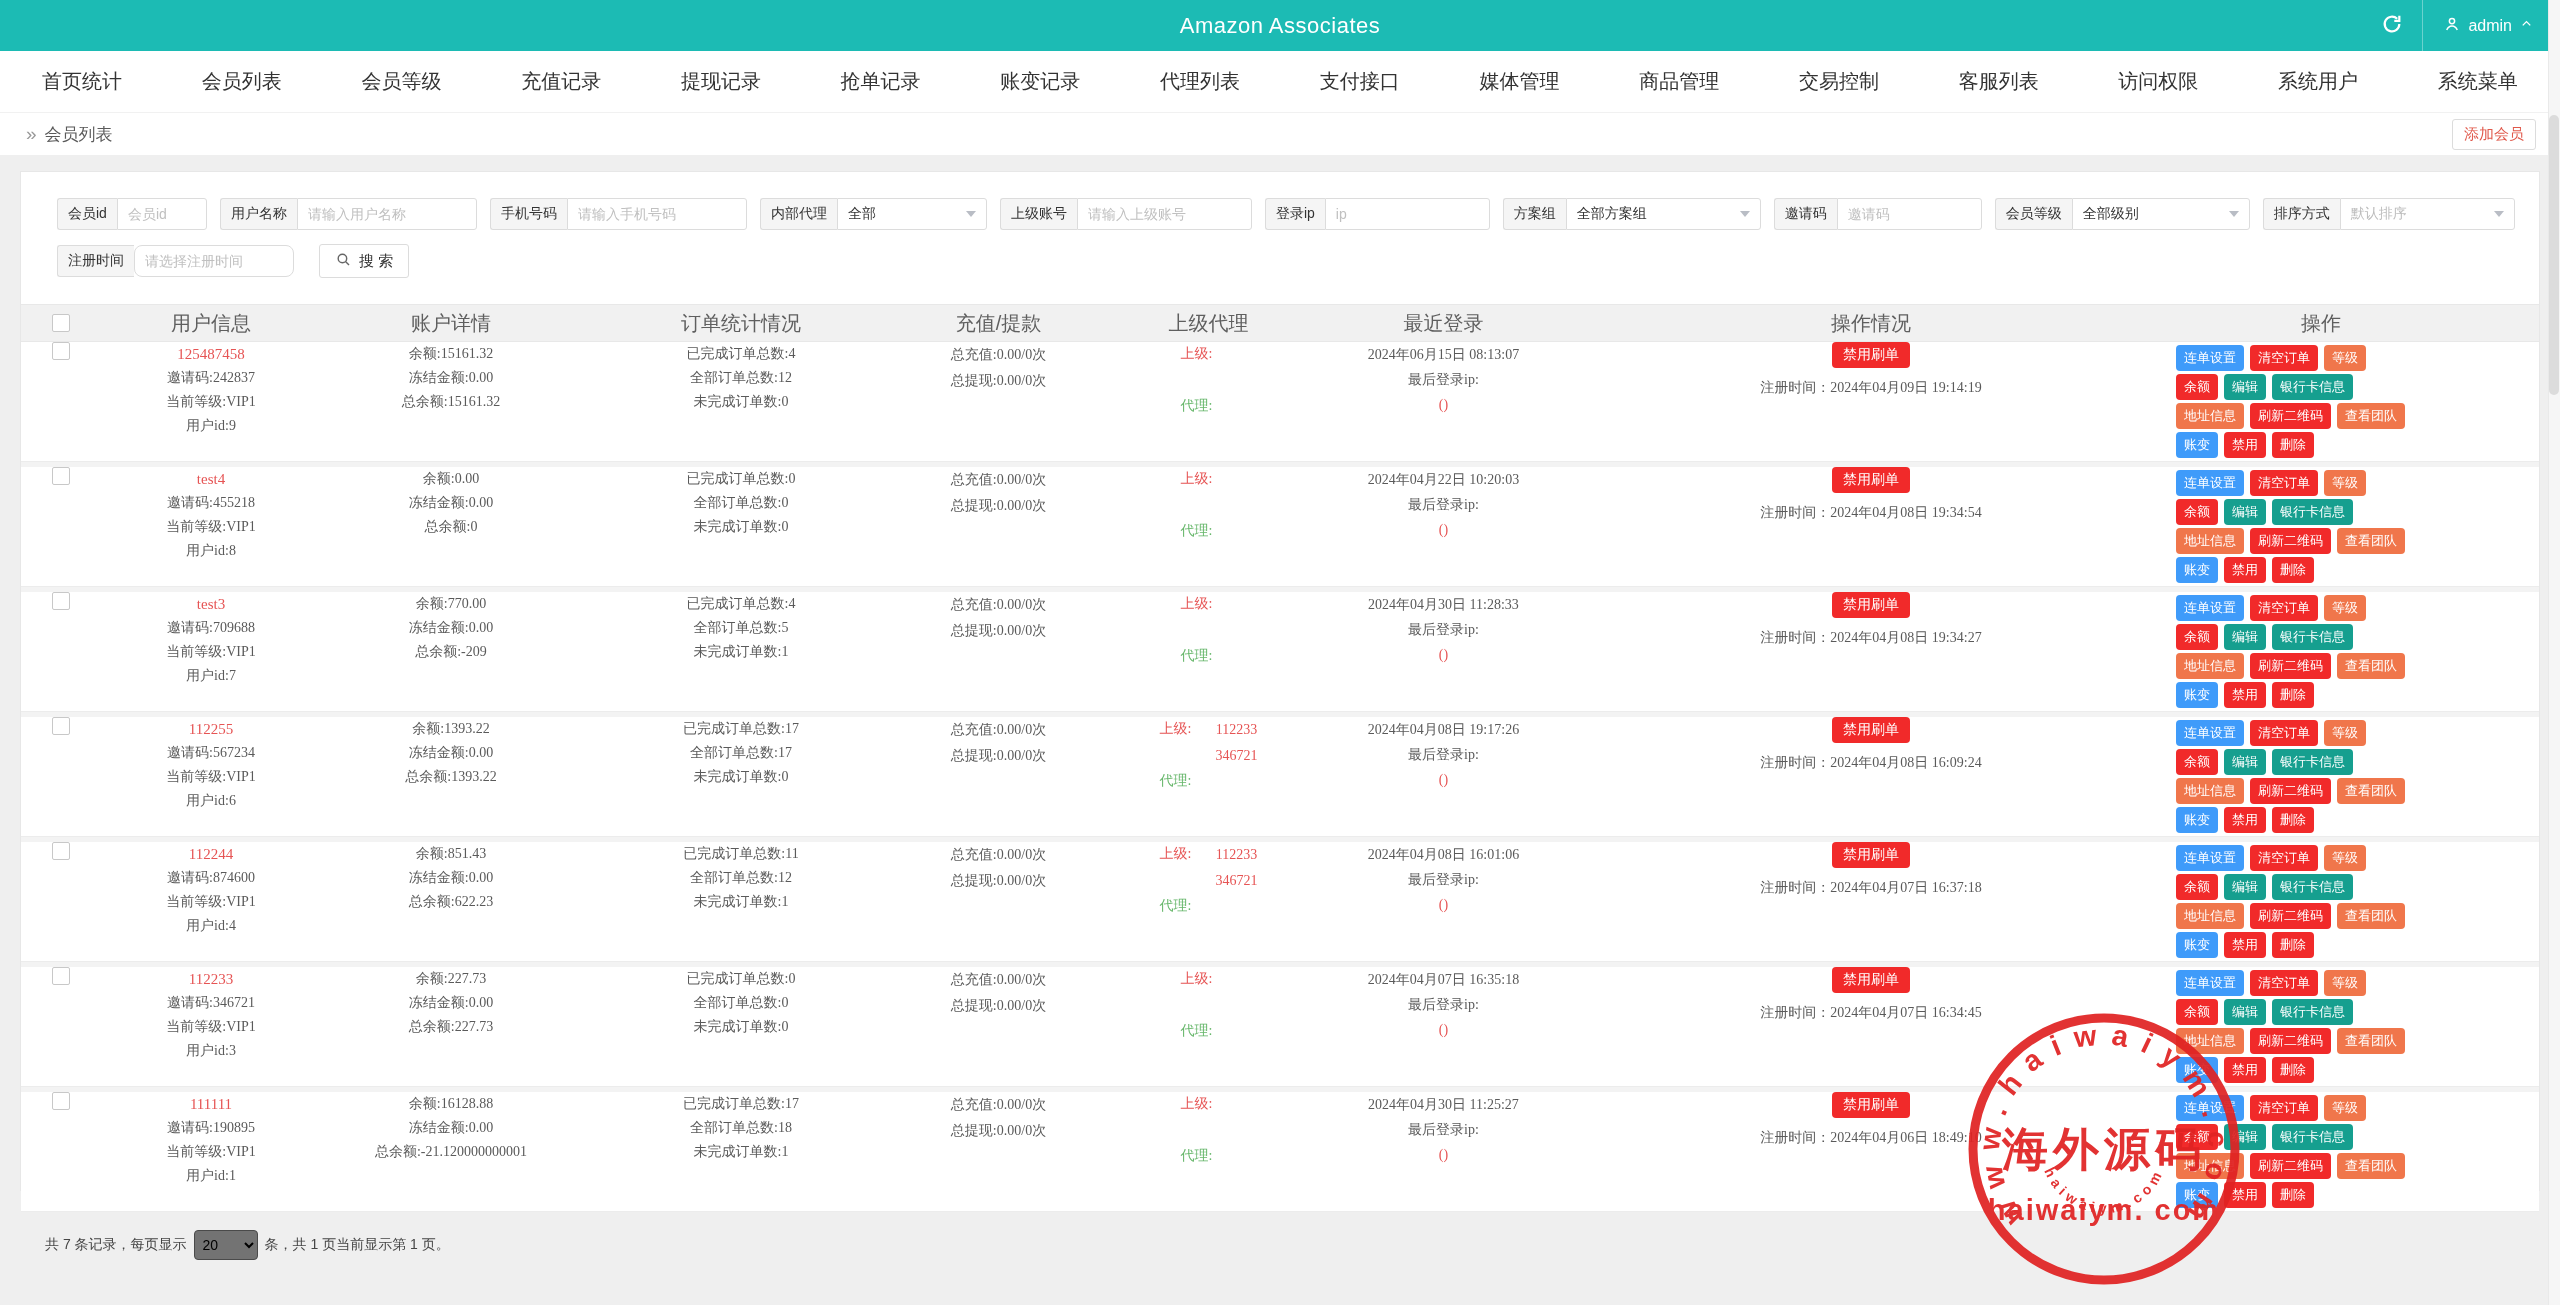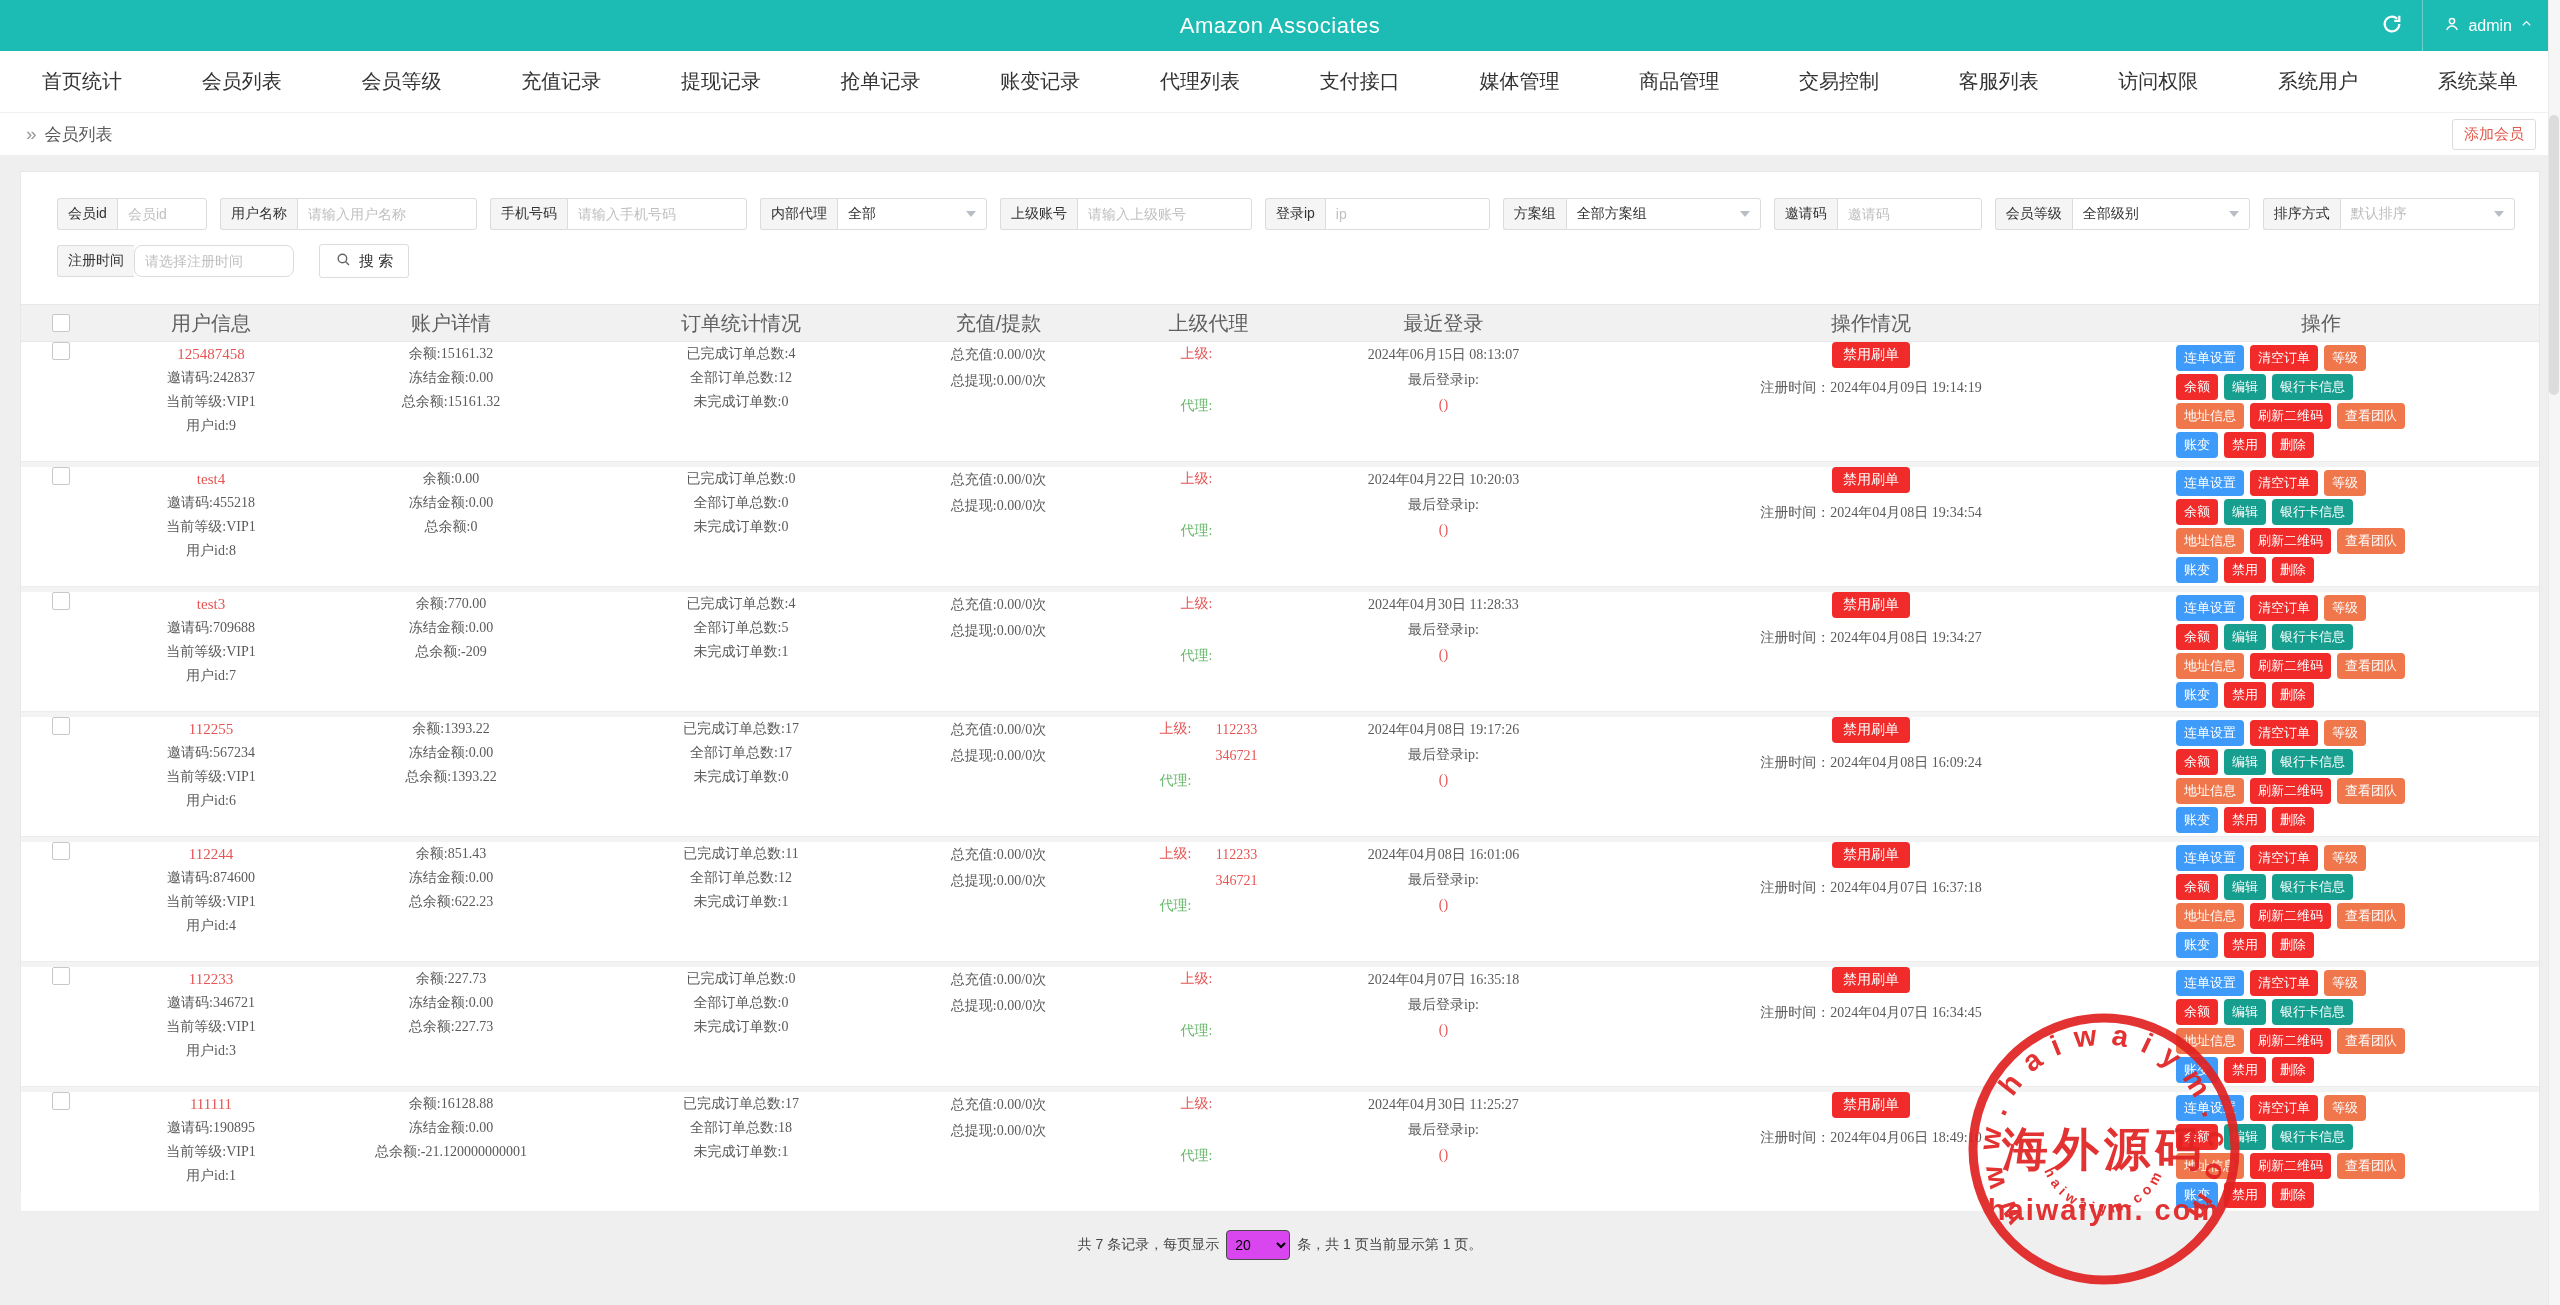--- a/index.html
+++ b/index.html
@@ -79,22 +79,22 @@
   .agent-values { display:flex; flex-direction:column; line-height:26px; }
   .ban-btn { display:inline-block; background:#f12a2a; color:#fff; font-size:14px; padding:4px 11px; border-radius:4px; border:none; margin-bottom:8px; cursor:pointer; font-family:inherit; }
   .action-line { display:flex; gap:6px; margin:3px 0; justify-content:flex-start; }
   .abtn { color:#fff; font-size:13px; padding:4px 8px; border-radius:4px; border:none; white-space:nowrap; cursor:pointer; font-family:inherit; }
   .abtn.blue { background:#3f9bfa; }
   .abtn.red { background:#f12a2a; }
   .abtn.orange { background:#f0764b; }
   .abtn.teal { background:#169f8f; }
 
   
-  .pager { display:flex; align-items:center; gap:7px; padding:18px 24px; font-size:14px; color:#454545;justify-content:center; }
-  .pager select { height:30px; width:64px; border:1.5px solid #4a4a4a; border-radius:4px; font-size:14px; padding:0 4px; font-family:inherit; background:#d946ef; }
+  .pager { display:flex; align-items:center; gap:7px; padding:18px 24px; font-size:14px; color:#454545; }
+  .pager select { height:30px; width:64px; border:1.5px solid #4a4a4a; border-radius:4px; font-size:14px; padding:0 4px; font-family:inherit; background:#737373; }
 
   
   .stamp { position:absolute; left:1963px; top:1008px; width:282px; height:282px; z-index:50; pointer-events:none; opacity:.93; }
   .stamp text { fill:#e02323; }
   .ring-t { font-size:29px; font-weight:bold; letter-spacing:13px; font-family:"Liberation Sans",sans-serif; }
   .center-t { font-size:46px; font-weight:bold; letter-spacing:5px; font-family:"DejaVu Serif","Liberation Serif",serif; }
   .domain-t { font-size:29px; font-weight:bold; letter-spacing:2px; font-family:"Liberation Sans",sans-serif; }
   .arc-t { font-size:14px; font-weight:bold; letter-spacing:5px; font-family:"Liberation Sans",sans-serif; }
 
   

